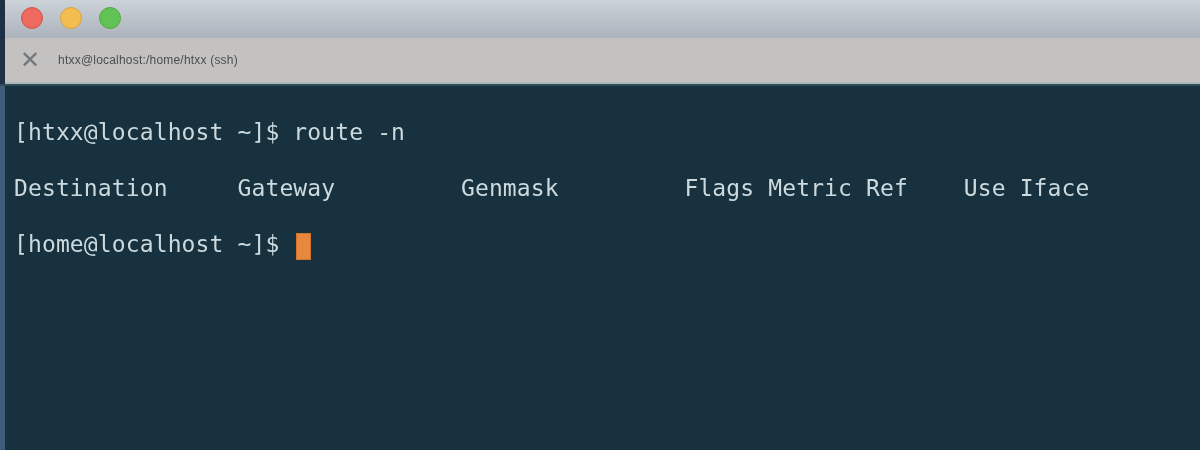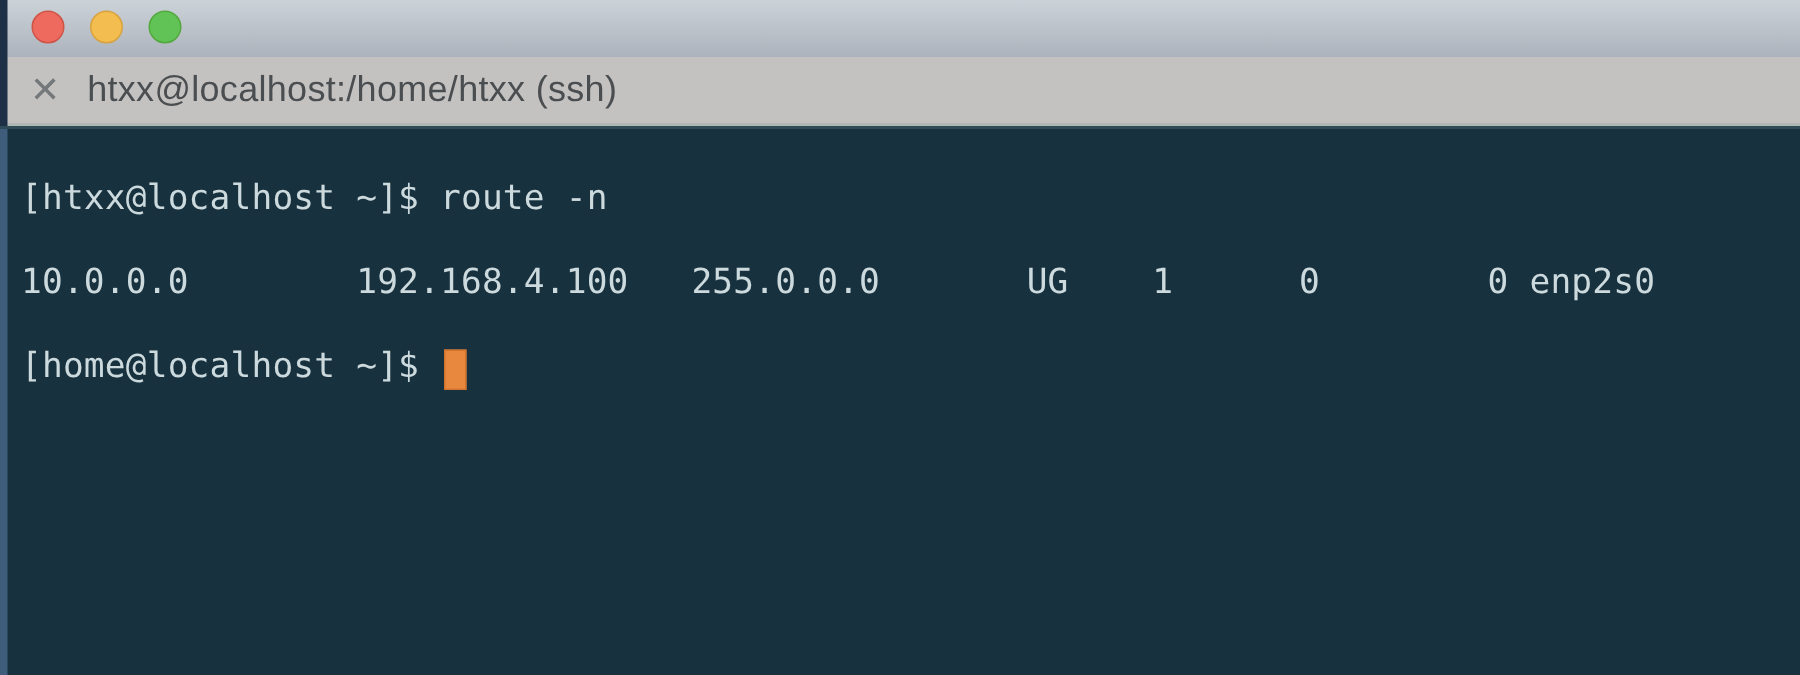--- a/index.html
+++ b/index.html
@@ -41,21 +41,21 @@
   }
   .tab-close {
     margin-left: 20px;
     font-size: 24px; line-height: 24px;
     color: #75787a;
     cursor: default;
     font-family: "DejaVu Sans", sans-serif;
   }
   .tab-title {
     margin-left: 18px;
-    font-size: 24px;
+    font-size: 12px;
     color: #4b4e50;
     letter-spacing: 0.2px;
   }
 
   
   .terminal {
     position: absolute; top: 84px; left: 0; right: 0; bottom: 0;
     background: var(--term-bg, #17313e);
     border-top: 2px solid #2e4b58;
     padding: 6px 0 0 14px;
@@ -98,17 +98,17 @@
   </div>
 
   <div class="tabbar">
     <span class="tab-close">✕</span>
     <span class="tab-title">htxx@localhost:/home/htxx (ssh)</span>
   </div>
 
   <div class="terminal">
     <div class="terminal-left-border"></div>
     <div class="term-line">[htxx@localhost ~]$ route -n</div>
-    <div class="term-line">10.0.0.0        192.168.4.100   255.0.0.0       UG    1      0        0 enp2s0</div>
+    <div class="term-line">Destination     Gateway         Genmask         Flags Metric Ref    Use Iface</div>
     <div class="term-line"><span>[home@localhost ~]$ </span><span class="cursor"></span></div>
   </div>
 
 </div>
 
 </body></html>

